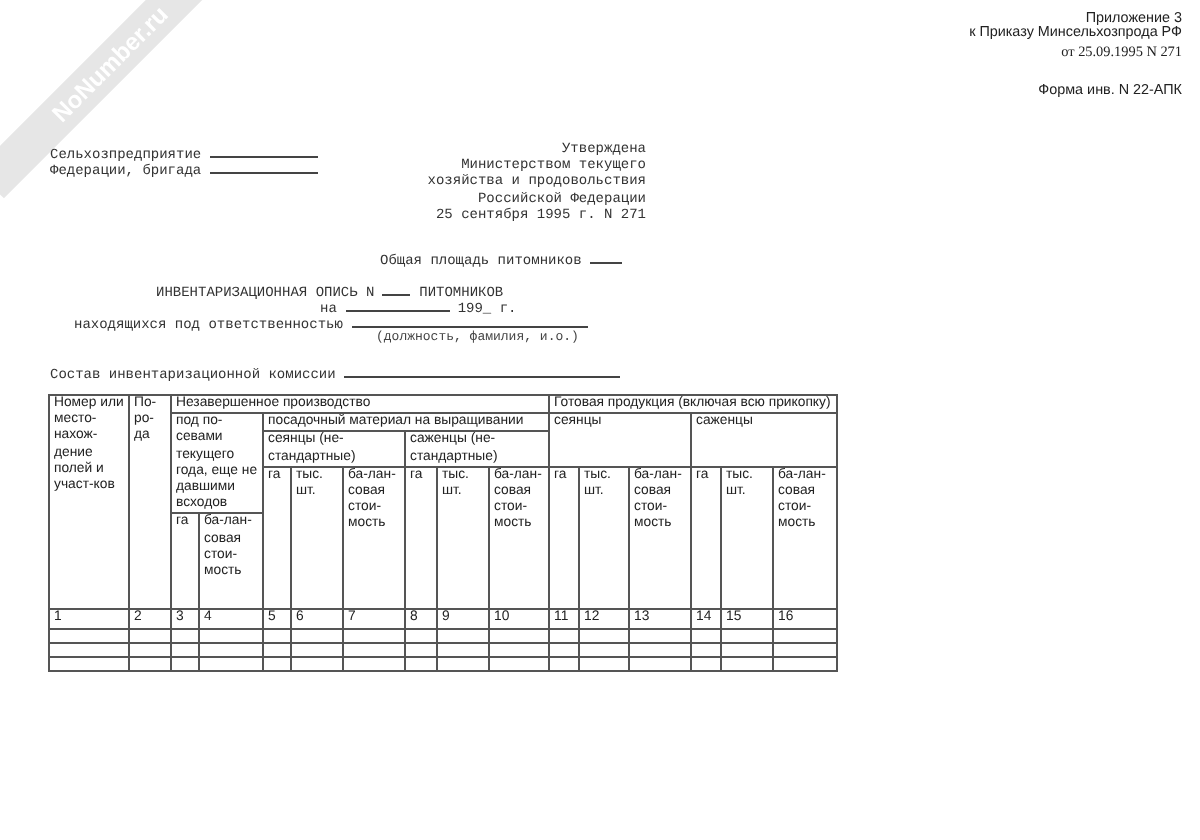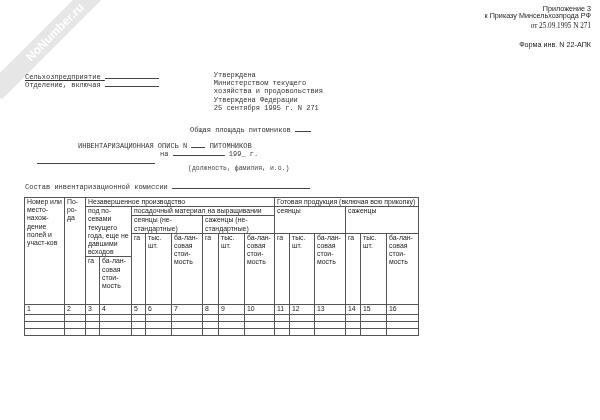--- a/index.html
+++ b/index.html
@@ -19,53 +19,54 @@
 </head>
 <body>
 
 <div class="wm">NoNumber.ru</div>
 
 <div class="abs sans rt" style="top:4px;margin-left:8px;">Приложение 3</div>
 <div class="abs sans rt" style="top:11px;">к Приказу Минсельхозпрода РФ</div>
 <div class="abs sans rt" style="top:22px;font-family:Liberation Serif, serif;">от 25.09.1995 N 271</div>
 <div class="abs sans rt" style="top:40px;margin-left:8px;">Форма инв. N 22-АПК</div>
 
-<div class="abs mono m7" style="left:25px;top:71px;text-decoration:underline;">
+<div class="abs mono m7" style="left:25px;top:71px;">
   <span>Сельхозпредприятие</span>
   <span class="ul" style="width:54px;"></span>
 </div>
 <div class="abs mono m7" style="left:25px;top:79px;">
-  <span>Отделение, включая</span>
+  <span>Федерации, бригада</span>
   <span class="ul" style="width:54px;"></span>
 </div>
 
-<div class="abs mono m7" style="right:277px;top:71px;">
+<div class="abs mono m7" style="right:277px;top:71px;text-align:right;">
   <div>Утверждена</div>
   <div>Министерством текущего</div>
   <div>хозяйства и продовольствия</div>
-  <div>Утверждена Федерации</div>
+  <div>Российской Федерации</div>
   <div>25 сентября 1995 г. N 271</div>
 </div>
 
 <div class="abs mono m7" style="left:190px;top:124px;">
   <span>Общая площадь питомников</span>
   <span class="ul" style="width:16px;"></span>
 </div>
 
 <div class="abs mono m7" style="left:78px;top:140px;">
   <span>ИНВЕНТАРИЗАЦИОННАЯ ОПИСЬ N</span>
   <span class="ul" style="width:14px;"></span>
   <span>ПИТОМНИКОВ</span>
 </div>
 <div class="abs mono m7" style="left:116px;top:148px;margin-left:44px;">
   <span>на</span>
   <span class="ul" style="width:52px;"></span>
   <span>199_ г.</span>
 </div>
 <div class="abs mono m7" style="left:37px;top:156px;">
+  <span>находящихся под ответственностью</span>
   <span class="ul" style="width:118px;"></span>
 </div>
 <div class="abs mono" style="left:188px;top:165px;font-size:6.5px;color:#444;">(должность, фамилия, и.о.)</div>
 
 <div class="abs mono m7" style="left:25px;top:181px;">
   <span>Состав инвентаризационной комиссии</span>
   <span class="ul" style="width:138px;"></span>
 </div>
 
 <table class="grid">

